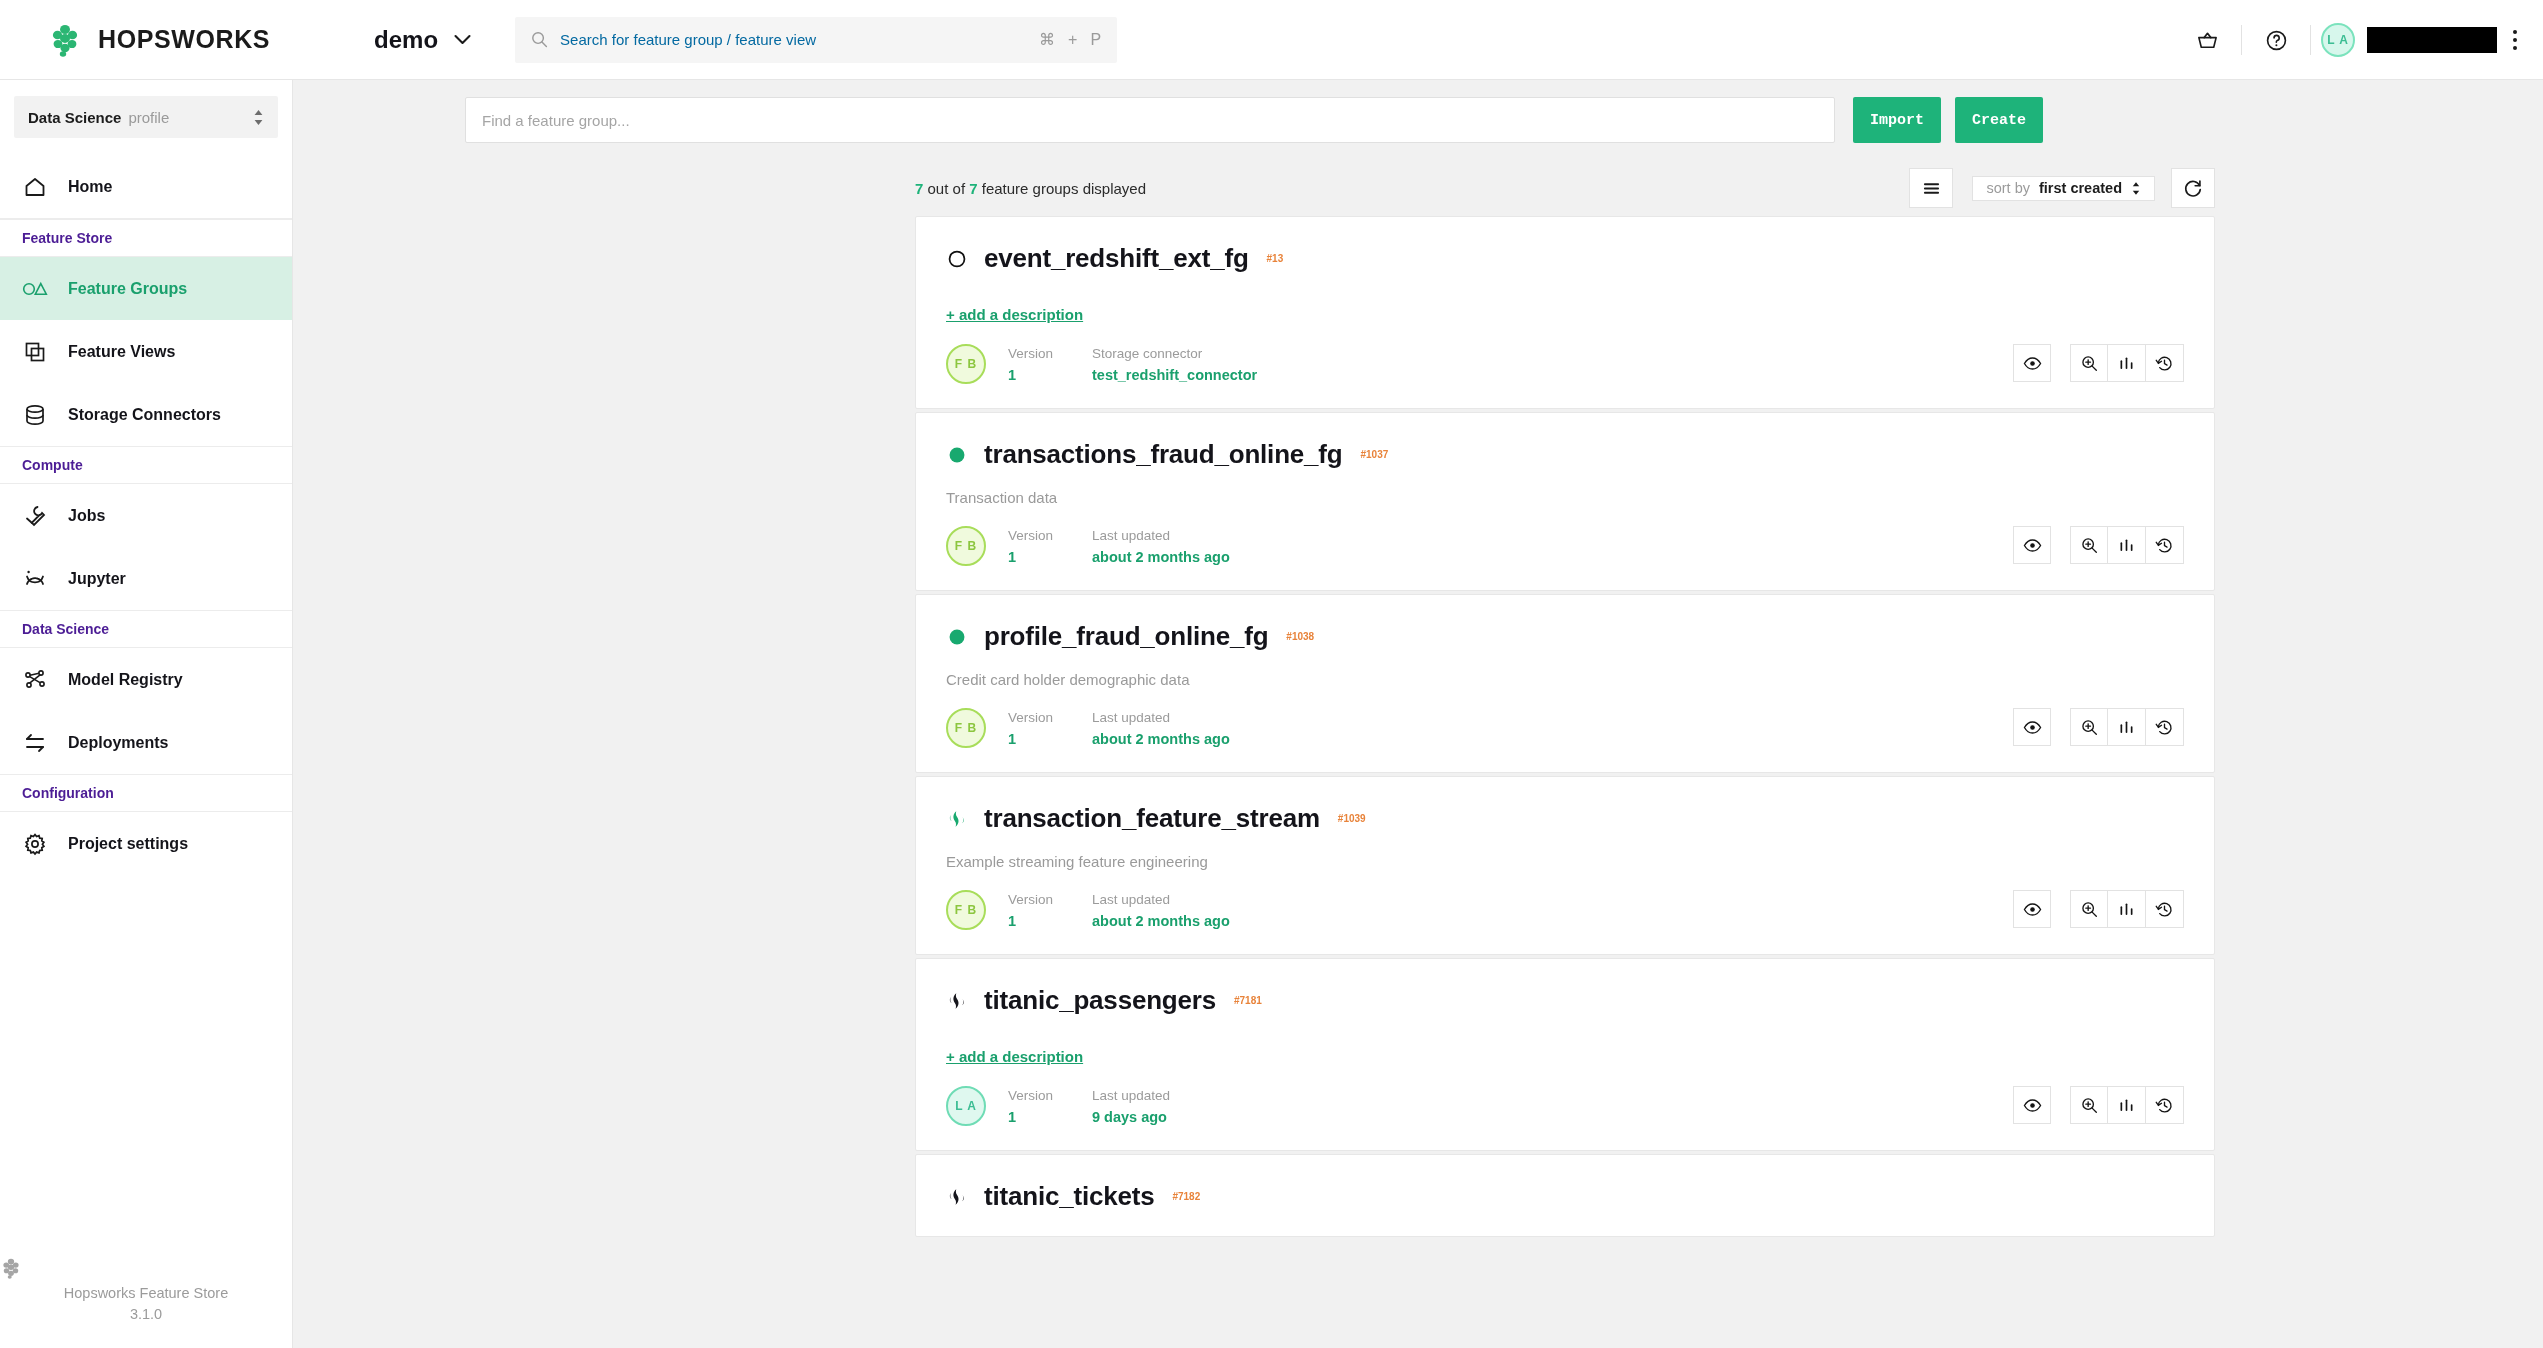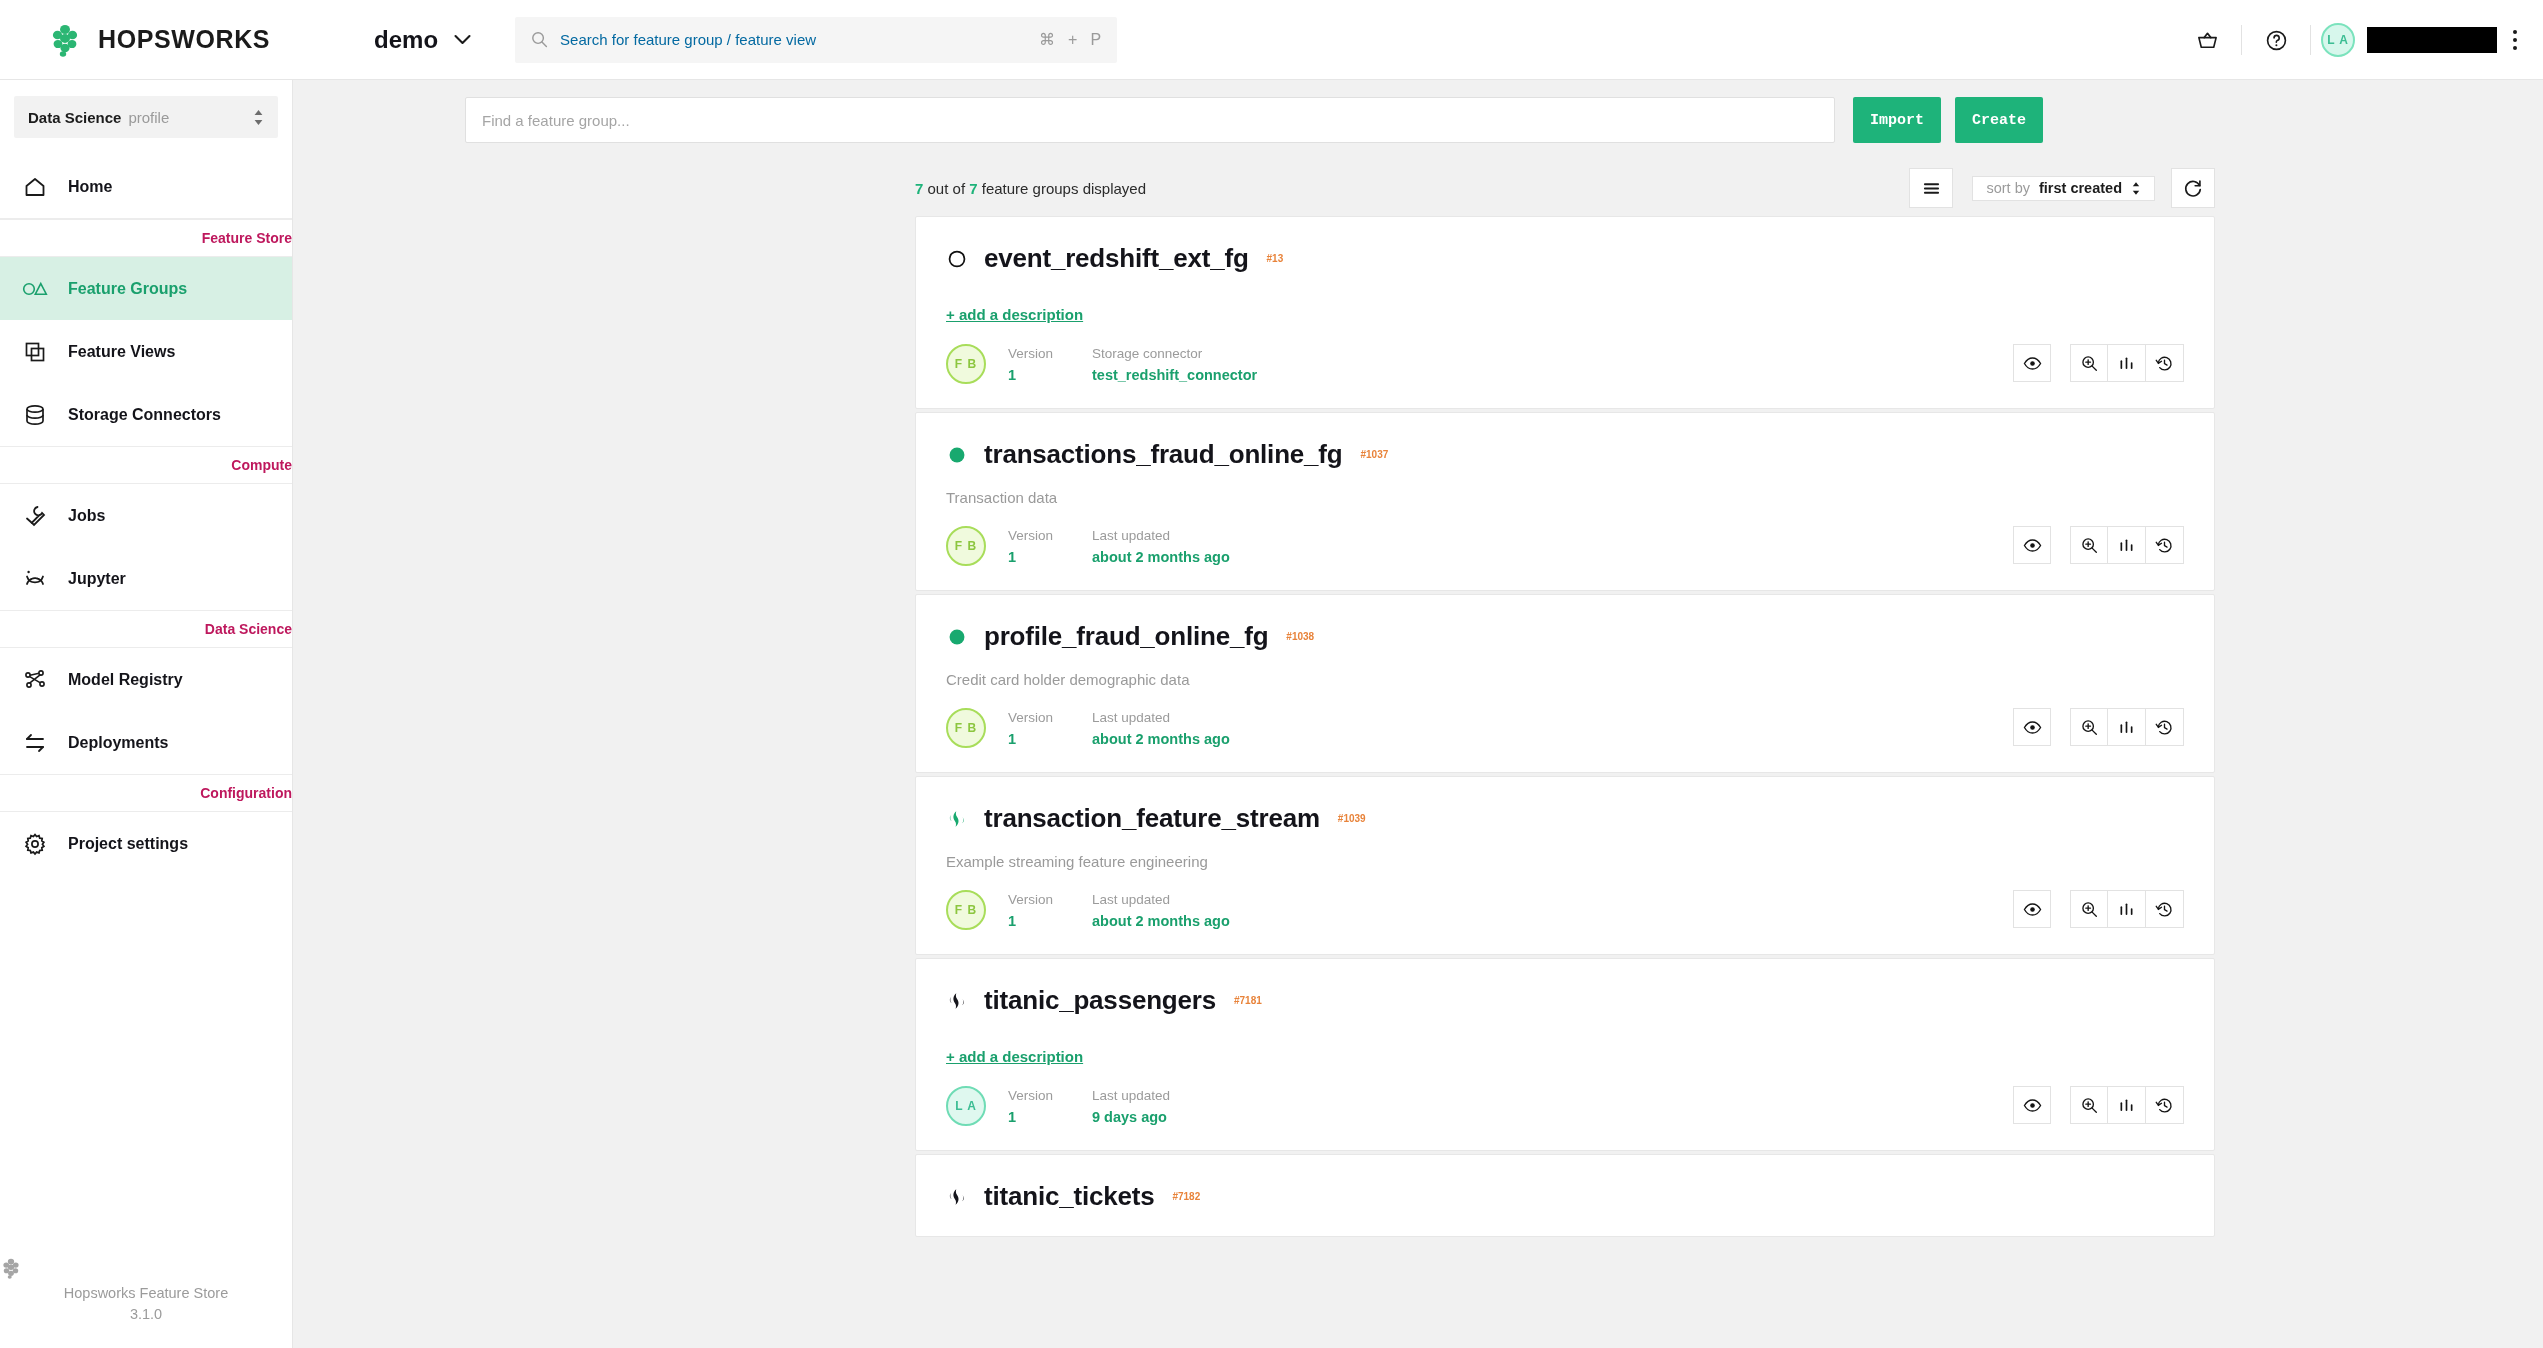--- a/index.html
+++ b/index.html
@@ -59,24 +59,23 @@
     position: relative;
   }
   .profile-box {
     margin: 16px 14px 0 14px; height: 42px; background: #f2f2f2;
     display: flex; align-items: center; padding: 0 14px; cursor: pointer; border-radius: 2px;
   }
   .profile-box .pn { font-size: 15px; font-weight: bold; color: #1c1c1c; }
   .profile-box .pl { font-size: 15px; color: #9a9a9a; margin-left: 7px; flex: 1; }
   .updown { width: 11px; height: 19px; }
   .nav-section {
-    font-size: 14px; color: #be185d; font-weight: bold;
+    font-size: 14px; color: #4c1d95; font-weight: bold;
     padding: 10px 0 10px 22px; border-top: 1px solid #ececec; border-bottom: 1px solid #ececec;
     background: #fff;
-    text-align: right;
   }
   .nav-item {
     display: flex; align-items: center; gap: 20px; height: 63px;
     padding-left: 22px; cursor: pointer; font-size: 16px; font-weight: bold; color: #14141a;
   }
   .nav-item.active { background: #d7f0e4; color: #1aa06d; }
   .nav-ico { width: 26px; height: 26px; display: flex; align-items: center; justify-content: center; }
   .nav-top { border-bottom: 1px solid #ececec; }
   .sb-footer {
     position: absolute; bottom: 22px; left: 0; right: 0;

